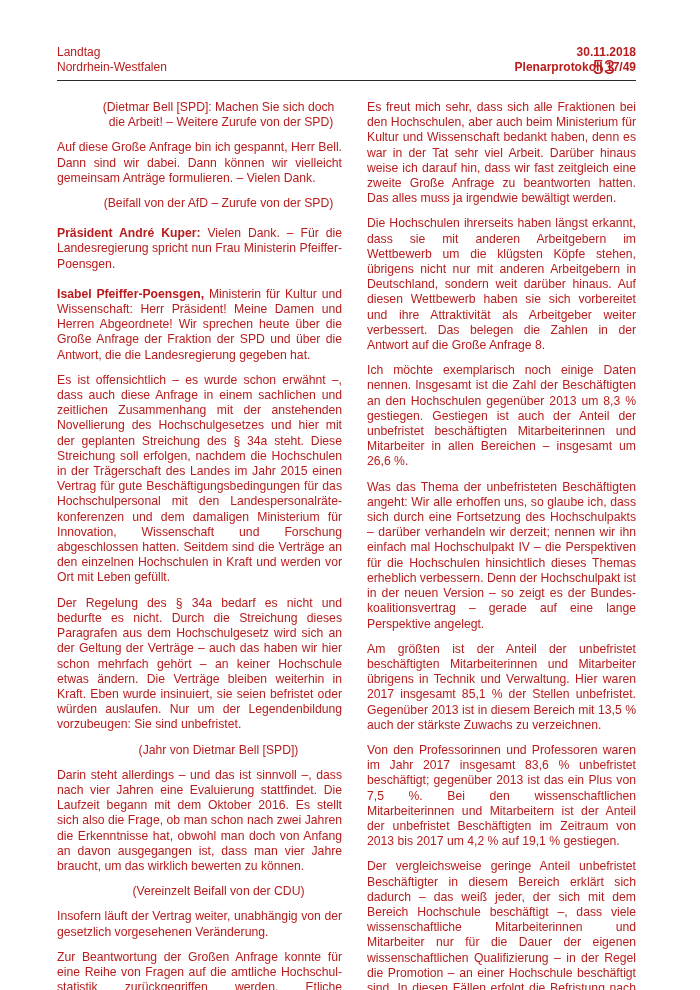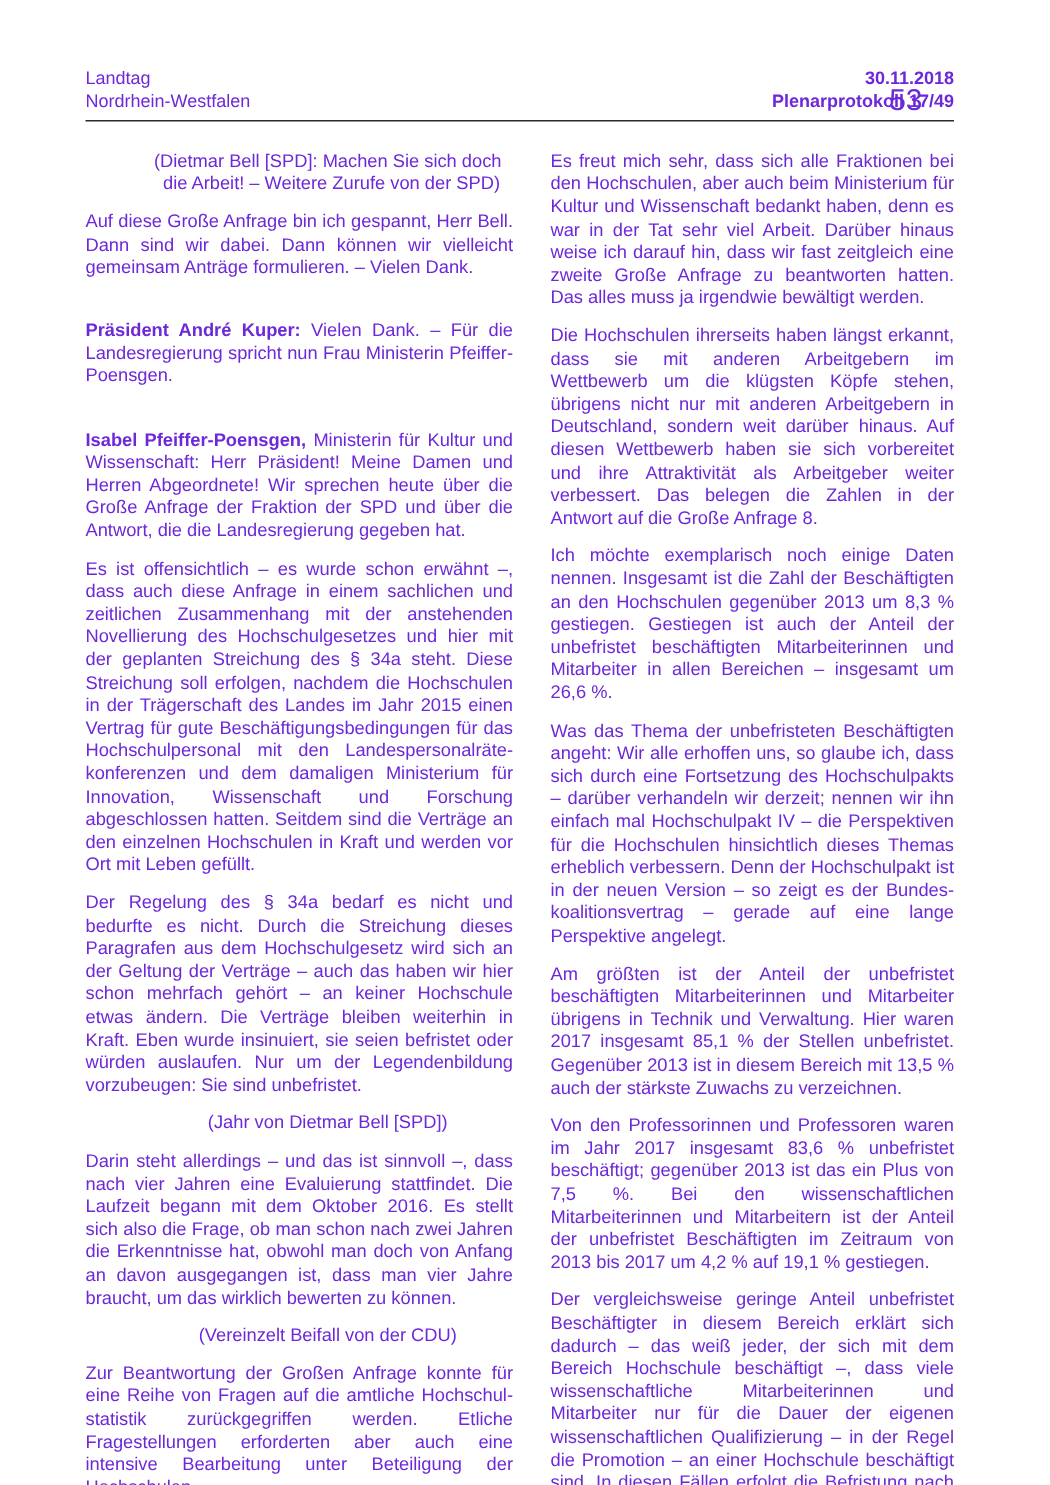--- a/index.html
+++ b/index.html
@@ -5,21 +5,21 @@
   html, body {
     margin: 0;
     padding: 0;
     background: #ffffff;
   }
   .page {
     position: relative;
     width: 700px;
     height: 990px;
     background: #ffffff;
-    color: #6d28d9;
+    color: #b91c1c;
     font-family: "Liberation Sans", "DejaVu Sans", sans-serif;
     overflow: hidden;
   }
   .hdr {
     position: absolute;
     top: 45px;
     left: 57px;
     width: 579px;
     height: 34px;
     font-size: 12px;
@@ -55,21 +55,21 @@
   }
   .col { hyphens: auto; -webkit-hyphens: auto; }
   .col-left  { width: 285px; }
   .col-right { width: 269px; }
   p.speech {
     margin: 0 0 10px 0;
     text-align: justify;
     hyphens: auto;
     -webkit-hyphens: auto;
   }
-  p.speaker { margin-top: 27px; }
+  p.speaker { margin-top: 15px; }
   p.interjection {
     margin: 0 0 10px 0;
     padding-left: 43px;
     text-indent: -5px;
     text-align: center;
   }
   b.speaker-name { font-weight: bold; }
 </style>
 </head>
 <body>
@@ -88,27 +88,29 @@
     </div>
   </div>
 
   <div class="rule"></div>
 
   <main class="content">
 
     <section class="col col-left">
       <p class="interjection">(Dietmar Bell [SPD]: Machen Sie sich doch die Arbeit! – Weitere Zurufe von der SPD)</p>
       <p class="speech">Auf diese Große Anfrage bin ich gespannt, Herr Bell. Dann sind wir dabei. Dann können wir vielleicht gemeinsam Anträge formulieren. – Vielen Dank.</p>
+      <p class="interjection">(Beifall von der AfD – Zurufe von der SPD)</p>
       <p class="speech speaker"><b class="speaker-name">Präsident André Kuper:</b><span> Vielen Dank. – Für die Landesregierung spricht nun Frau Ministerin Pfeiffer-Poensgen.</span></p>
       <p class="speech speaker"><b class="speaker-name">Isabel Pfeiffer-Poensgen,</b><span> Ministerin für Kultur und Wissenschaft: Herr Präsident! Meine Damen und Herren Abgeordnete! Wir sprechen heute über die Große Anfrage der Fraktion der SPD und über die Antwort, die die Landesregierung gegeben hat.</span></p>
       <p class="speech">Es ist offensichtlich – es wurde schon erwähnt –, dass auch diese Anfrage in einem sachlichen und zeitlichen Zusammenhang mit der anstehenden Novellierung des Hochschul­gesetzes und hier mit der geplanten Streichung des §&nbsp;34a steht. Diese Streichung soll erfolgen, nachdem die Hochschulen in der Trägerschaft des Landes im Jahr 2015 einen Vertrag für gute Beschäftigungs­bedingungen für das Hochschul­personal mit den Landespersonal­räte­konferen­zen und dem damaligen Ministerium für Innovation, Wissenschaft und Forschung abgeschlossen hatten. Seitdem sind die Verträge an den einzelnen Hochschulen in Kraft und werden vor Ort mit Leben gefüllt.</p>
       <p class="speech">Der Regelung des §&nbsp;34a bedarf es nicht und bedurfte es nicht. Durch die Streichung dieses Paragrafen aus dem Hochschulgesetz wird sich an der Geltung der Verträge – auch das haben wir hier schon mehrfach gehört – an keiner Hochschule etwas ändern. Die Verträge bleiben weiterhin in Kraft. Eben wurde insinuiert, sie seien befristet oder würden auslaufen. Nur um der Legenden­bildung vorzubeugen: Sie sind unbefristet.</p>
       <p class="interjection">(Jahr von Dietmar Bell [SPD])</p>
       <p class="speech">Darin steht allerdings – und das ist sinnvoll –, dass nach vier Jahren eine Evaluierung stattfindet. Die Laufzeit begann mit dem Oktober 2016. Es stellt sich also die Frage, ob man schon nach zwei Jahren die Erkenntnisse hat, obwohl man doch von Anfang an davon ausgegangen ist, dass man vier Jahre braucht, um das wirklich bewerten zu können.</p>
       <p class="interjection">(Vereinzelt Beifall von der CDU)</p>
+      <p class="speech">Insofern läuft der Vertrag weiter, unabhängig von der gesetzlich vorgesehenen Veränderung.</p>
       <p class="speech">Zur Beantwortung der Großen Anfrage konnte für eine Reihe von Fragen auf die amtliche Hochschul­statistik zurückgegriffen werden. Etliche Fragestellungen erforderten aber auch eine intensive Bearbeitung unter Beteiligung der Hochschulen.</p>
     </section>
 
     <section class="col col-right">
       <p class="speech">Es freut mich sehr, dass sich alle Fraktionen bei den Hochschulen, aber auch beim Ministerium für Kultur und Wissenschaft bedankt haben, denn es war in der Tat sehr viel Arbeit. Darüber hinaus weise ich darauf hin, dass wir fast zeitgleich eine zweite Große Anfrage zu beantworten hatten. Das alles muss ja irgendwie bewältigt werden.</p>
       <p class="speech">Die Hochschulen ihrerseits haben längst erkannt, dass sie mit anderen Arbeitgebern im Wettbewerb um die klügsten Köpfe stehen, übrigens nicht nur mit anderen Arbeitgebern in Deutschland, sondern weit darüber hinaus. Auf diesen Wettbewerb haben sie sich vorbereitet und ihre Attraktivität als Arbeitgeber weiter verbessert. Das belegen die Zahlen in der Antwort auf die Große Anfrage 8.</p>
       <p class="speech">Ich möchte exemplarisch noch einige Daten nennen. Insgesamt ist die Zahl der Beschäftigten an den Hochschulen gegenüber 2013 um 8,3&nbsp;% gestiegen. Gestiegen ist auch der Anteil der unbefristet beschäftigten Mitarbeiterinnen und Mitarbeiter in allen Bereichen – insgesamt um 26,6&nbsp;%.</p>
       <p class="speech">Was das Thema der unbefristeten Beschäftigten angeht: Wir alle erhoffen uns, so glaube ich, dass sich durch eine Fortsetzung des Hochschulpakts – darüber verhandeln wir derzeit; nennen wir ihn einfach mal Hochschulpakt IV – die Perspektiven für die Hochschulen hinsichtlich dieses Themas erheblich verbessern. Denn der Hochschulpakt ist in der neuen Version – so zeigt es der Bundes­koalitions­vertrag – gerade auf eine lange Perspektive angelegt.</p>
       <p class="speech">Am größten ist der Anteil der unbefristet beschäftigten Mitarbeiterinnen und Mitarbeiter übrigens in Technik und Verwaltung. Hier waren 2017 insgesamt 85,1&nbsp;% der Stellen unbefristet. Gegenüber 2013 ist in diesem Bereich mit 13,5&nbsp;% auch der stärkste Zuwachs zu verzeichnen.</p>
       <p class="speech">Von den Professorinnen und Professoren waren im Jahr 2017 insgesamt 83,6&nbsp;% unbefristet beschäftigt; gegenüber 2013 ist das ein Plus von 7,5&nbsp;%. Bei den wissenschaftlichen Mitarbeiterinnen und Mitarbeitern ist der Anteil der unbefristet Beschäftigten im Zeitraum von 2013 bis 2017 um 4,2&nbsp;% auf 19,1&nbsp;% gestiegen.</p>

